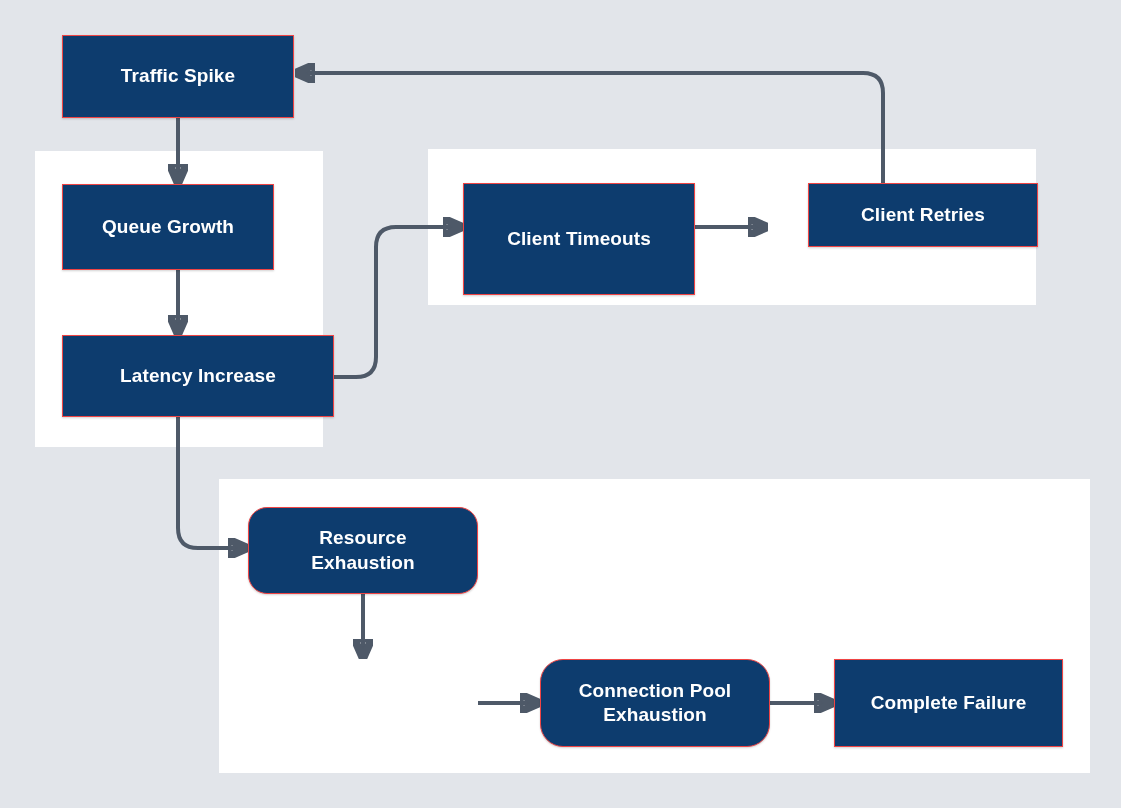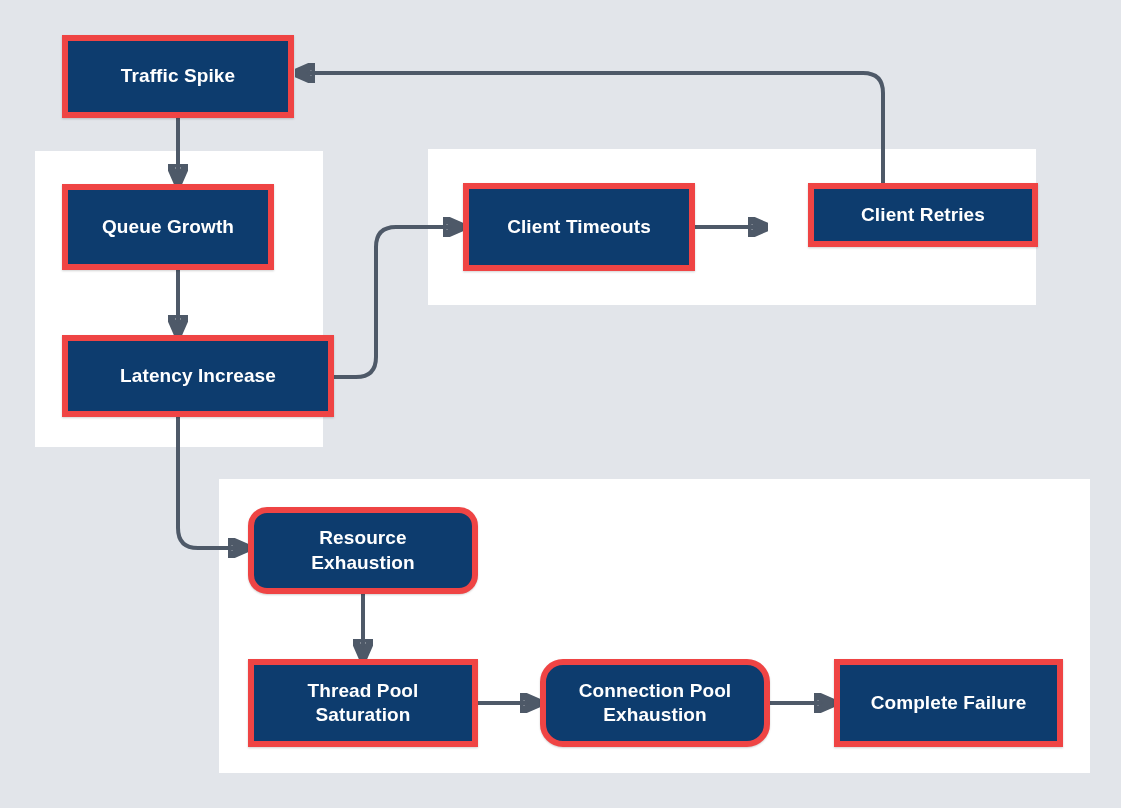--- a/index.html
+++ b/index.html
@@ -57,21 +57,21 @@
     display: flex;
     align-items: center;
     justify-content: center;
     text-align: center;
     font-weight: bold;
     font-size: 19px;
     line-height: 1.28;
     letter-spacing: 0.1px;
     padding: 4px 8px;
     z-index: 3;
-    border: 6px solid #ef4444;
+    border: 1px solid #ef4444;
     box-shadow: 0 1px 2px rgba(0,0,0,0.18);
     white-space: pre-line;
   }
 </style>
 </head>
 <body>
 
 <div id="diagram-canvas">
 
   <div class="panel" style="left:35px; top:151px; width:288px; height:296px;"></div>
@@ -103,28 +103,26 @@
 
     <path d="M 770 703 L 832 703" marker-end="url(#arrowhead)"></path>
   </svg>
 
   <div class="node" style="left:62px; top:35px; width:232px; height:83px;">Traffic Spike</div>
 
   <div class="node" style="left:62px; top:184px; width:212px; height:86px;">Queue Growth</div>
 
   <div class="node" style="left:62px; top:335px; width:272px; height:82px;">Latency Increase</div>
 
-  <div class="node" style="left:463px; top:183px; width:232px; height:88px;">Client Timeouts</div>
+  <div class="node" style="left:463px; top:183px; width:232px; height:112px;">Client Timeouts</div>
 
   <div class="node" style="left:808px; top:183px; width:230px; height:64px;">Client Retries</div>
 
   <div class="node" style="left:248px; top:507px; width:230px; height:87px;border-radius:19px;">Resource
 Exhaustion</div>
 
-  <div class="node" style="left:248px; top:659px; width:230px; height:88px;">Thread Pool
-Saturation</div>
 
   <div class="node" style="left:540px; top:659px; width:230px; height:88px;border-radius:23px;">Connection Pool
 Exhaustion</div>
 
   <div class="node" style="left:834px; top:659px; width:229px; height:88px;">Complete Failure</div>
 
 </div>
 
 </body></html>

